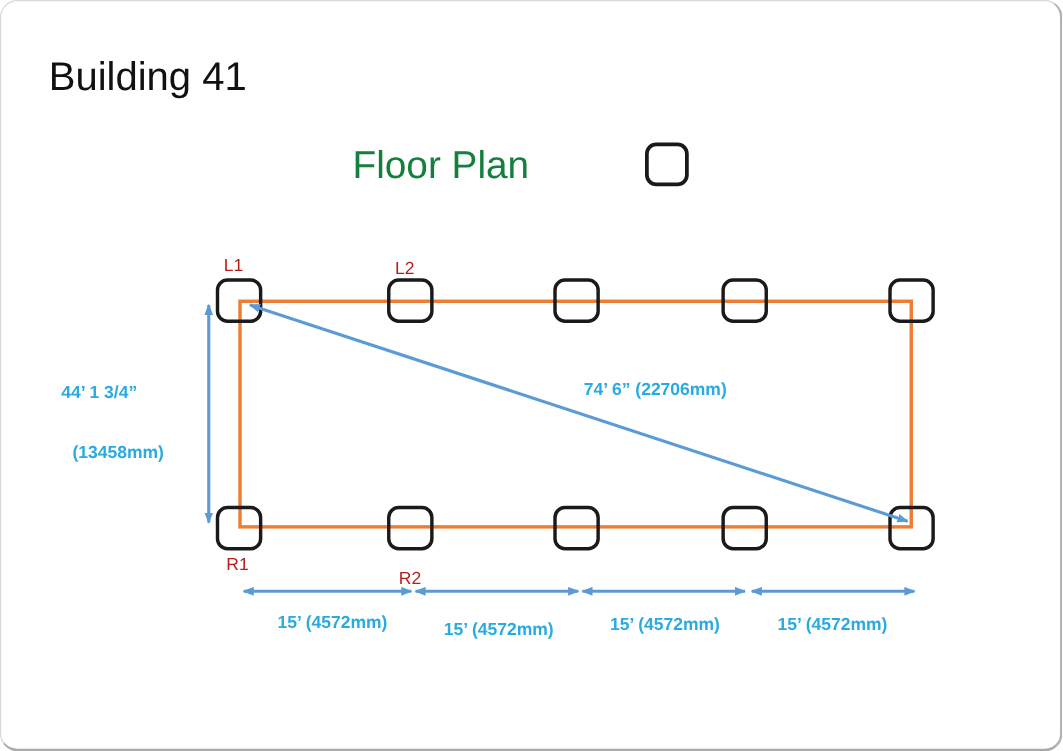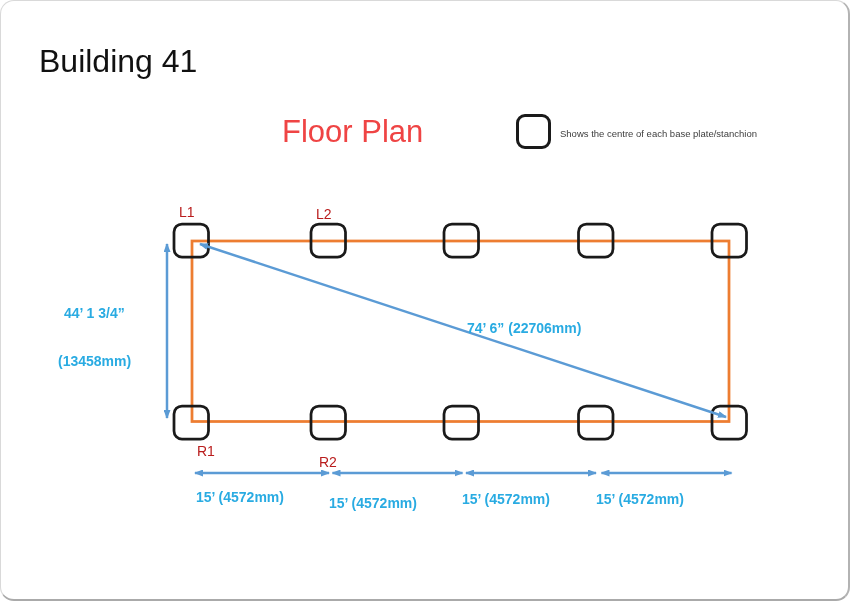--- a/index.html
+++ b/index.html
@@ -19,21 +19,21 @@
   .abs { position: absolute; }
   .page-title {
     left: 38px; top: 42px;
     font-size: 32px;
     color: #111111;
     letter-spacing: 0px;
   }
   .plan-title {
     left: 281px; top: 113px;
     font-size: 31px;
-    color: #ef4444;
+    color: #15803d;
   }
   .legend-box {
     left: 515px; top: 113px;
     width: 35px; height: 35px;
     border: 3px solid #1a1a1a;
     border-radius: 9px;
     background: transparent;
   }
   .legend-label {
     left: 559px; top: 127px;
@@ -43,33 +43,32 @@
   .stanchion-label {
     font-size: 14px;
     color: #b91c1c;
   }
   .dim-text {
     font-size: 14px;
     font-weight: bold;
     color: #29ABE2;
     white-space: nowrap;
   }
-  .bay-label { width: 140px; }
+  .bay-label { width: 140px; text-align: center; }
   svg.drawing { position: absolute; left: 0; top: 0; }
 </style>
 </head>
 <body>
 
 <div class="canvas">
 
   <div class="abs page-title">Building 41</div>
   <div class="abs plan-title">Floor Plan</div>
 
   <div class="abs legend-box"></div>
-  <div class="abs legend-label">Shows the centre of each base plate/stanchion</div>
 
   <svg class="drawing" width="850" height="601" viewBox="0 0 850 601">
     <defs>
       <marker id="arrowhead" markerWidth="9" markerHeight="7" refX="8" refY="3.5" orient="auto-start-reverse" markerUnits="userSpaceOnUse">
         <path d="M0,0 L9,3.5 L0,7 Z" fill="#5B9BD5"></path>
       </marker>
     </defs>
 
     <rect x="191" y="240" width="537" height="180.5" fill="none" stroke="#ED7D31" stroke-width="2.75"></rect>
 
@@ -95,25 +94,25 @@
 
       <line x1="194" y1="472" x2="328" y2="472" marker-start="url(#arrowhead)" marker-end="url(#arrowhead)"></line>
       <line x1="331.5" y1="472" x2="461.5" y2="472" marker-start="url(#arrowhead)" marker-end="url(#arrowhead)"></line>
       <line x1="465" y1="472" x2="595" y2="472" marker-start="url(#arrowhead)" marker-end="url(#arrowhead)"></line>
       <line x1="600.5" y1="472" x2="730.5" y2="472" marker-start="url(#arrowhead)" marker-end="url(#arrowhead)"></line>
     </g>
   </svg>
 
   <div class="abs stanchion-label" style="left:178px; top:203px;">L1</div>
   <div class="abs stanchion-label" style="left:315px; top:205px;">L2</div>
-  <div class="abs stanchion-label" style="left:196px; top:442px;text-align:center;">R1</div>
+  <div class="abs stanchion-label" style="left:180px; top:442px;text-align:center;">R1</div>
   <div class="abs stanchion-label" style="left:318px; top:442px;margin-top:11px;">R2</div>
 
-  <div class="abs dim-text" style="left:63px; top:304px;">44’ 1 3/4”</div>
+  <div class="abs dim-text" style="left:48px; top:304px;">44’ 1 3/4”</div>
   <div class="abs dim-text" style="left:57px; top:332px;margin-top:20px;">(13458mm)</div>
-  <div class="abs dim-text" style="left:466px; top:302px;margin-top:17px;">74’ 6”  (22706mm)</div>
+  <div class="abs dim-text" style="left:466px; top:302px;">74’ 6”  (22706mm)</div>
 
   <div class="abs dim-text bay-label" style="left:195px; top:488px;">15’ (4572mm)</div>
   <div class="abs dim-text bay-label" style="left:328px; top:494px;">15’ (4572mm)</div>
   <div class="abs dim-text bay-label" style="left:461px; top:490px;">15’ (4572mm)</div>
   <div class="abs dim-text bay-label" style="left:595px; top:490px;">15’ (4572mm)</div>
 
 </div>
 
 </body></html>

